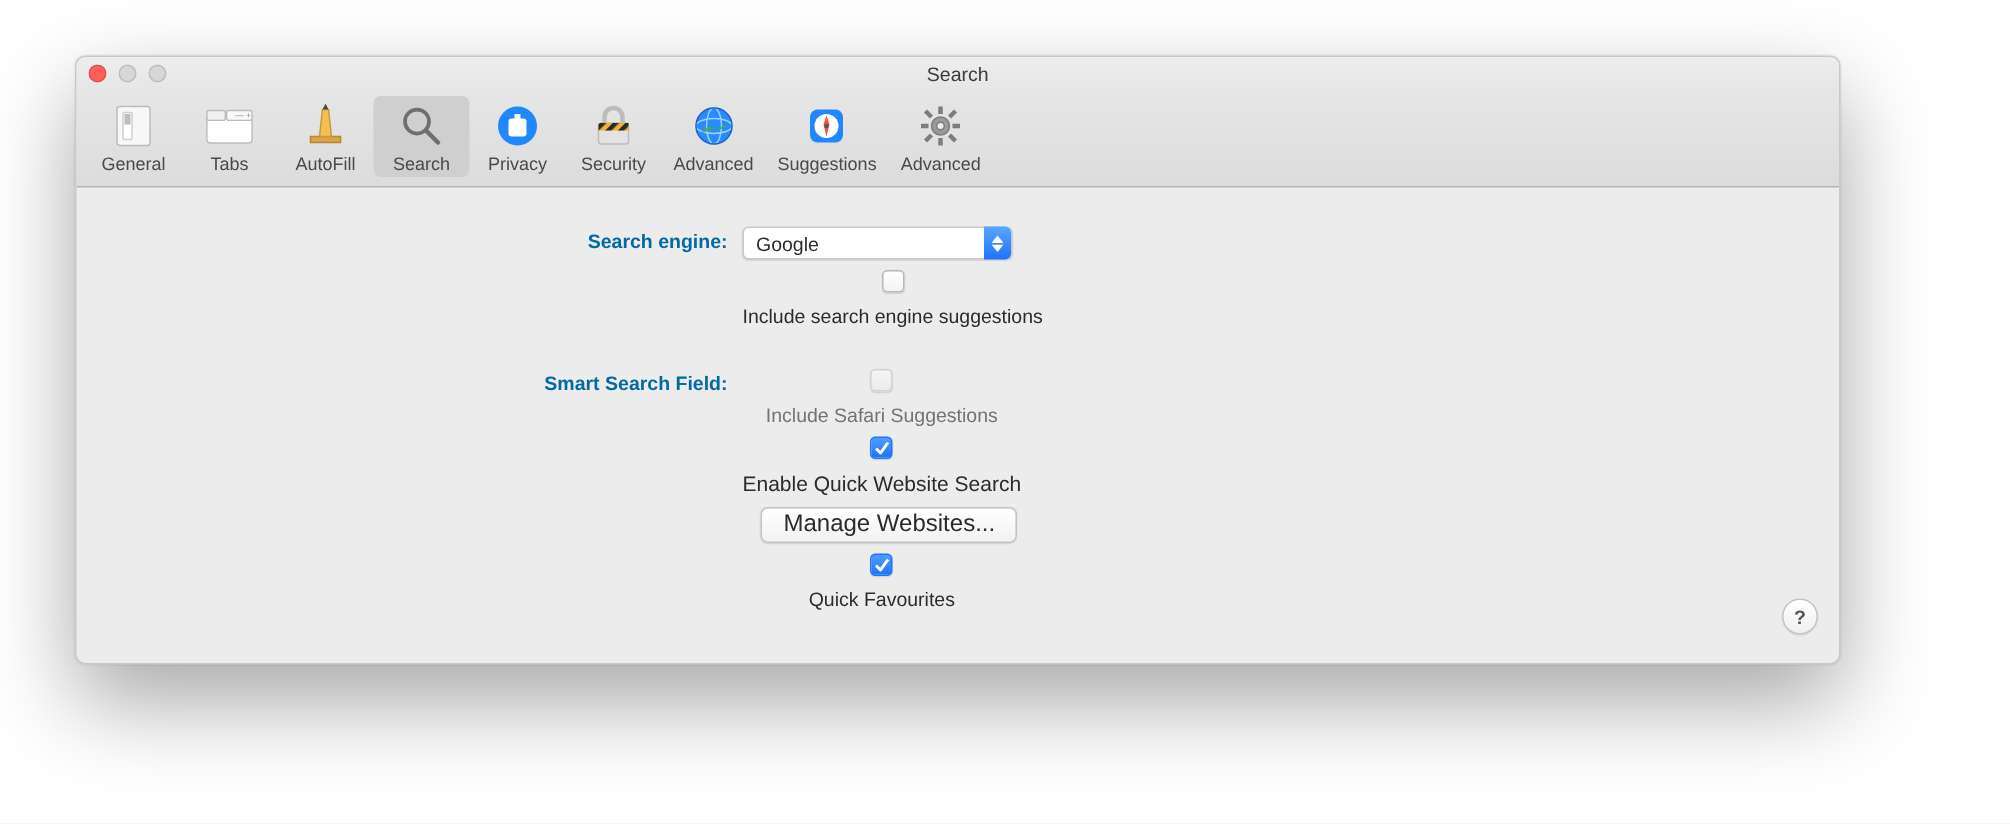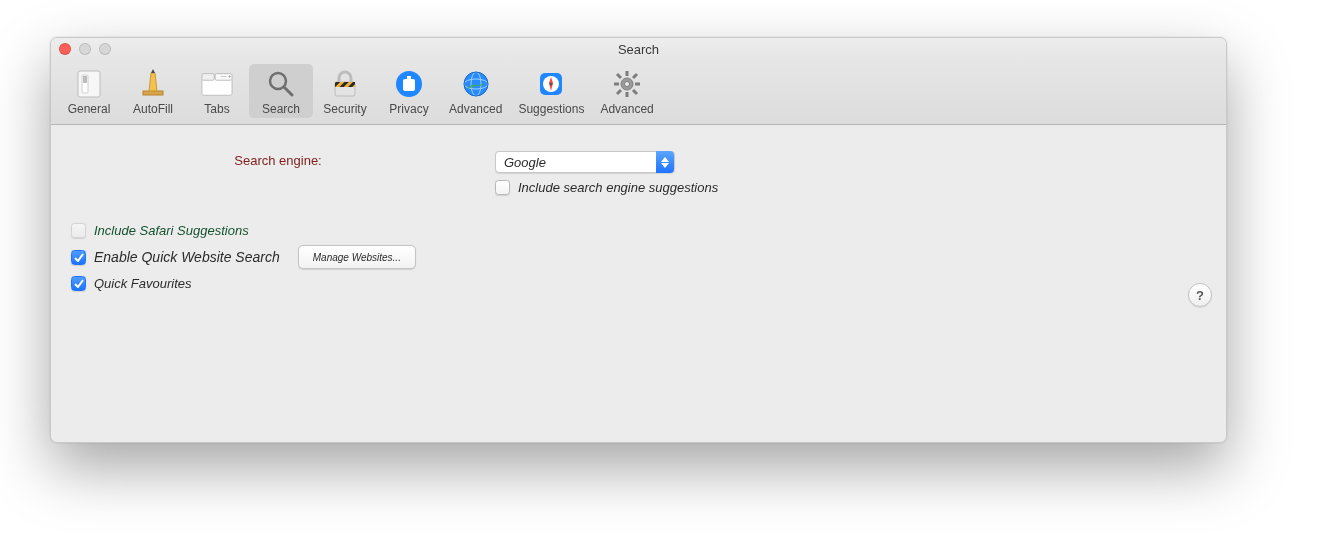--- a/index.html
+++ b/index.html
@@ -89,36 +89,37 @@
     padding: 26px 20px 20px 20px;
     position: relative;
   }
   .form-row {
     display: flex;
     align-items: flex-start;
     margin-bottom: 8px;
   }
   .form-label {
     width: 414px;
-    text-align: center;
+    text-align: right;
     padding-right: 10px;
     font-size: 13px;
-    color: #7f1d1d;
+    color: #0369a1;
     padding-top: 2px;
+    font-weight: bold;
   }
   .form-controls {
     display: flex;
     flex-direction: column;
     gap: 7px;
-    font-style: italic;
   }
   .inline {
     display: flex;
     align-items: center;
     gap: 8px;
+    flex-direction: column;
   }
   .inline label {
     font-size: 14px;
   }
 
   
   .popup {
     width: 180px;
     height: 22px;
     display: flex;
@@ -157,30 +158,30 @@
   }
   .cb.checked {
     background: linear-gradient(#4f9dff,#1e73ff);
     border-color: #1e73ff;
   }
   .cb.disabled {
     background: linear-gradient(#f4f4f4,#ececec);
     border-color: #d3d3d3;
   }
   .cb svg { display: block; }
-  .disabled-text { color: #14532d; }
+  .disabled-text { color: #737373; }
 
   
   .push {
     height: 22px;
     padding: 0 14px;
     background: linear-gradient(#ffffff,#f2f2f2);
     border: 1px solid #c4c4c4;
     border-radius: 5px;
-    font-size: 10px;
+    font-size: 16px;
     box-shadow: 0 .5px 1px rgba(0,0,0,.12);
     display: inline-flex; align-items: center;
     cursor: default;
     margin-left: 10px;
   }
 
   
   .help {
     position: absolute;
     right: 14px;
@@ -221,78 +222,78 @@
             <rect x="3" y="2" width="22" height="26" rx="2" fill="#f7f7f7" stroke="#bcbcbc"></rect>
             <rect x="7" y="6" width="6" height="18" rx="1" fill="#fff" stroke="#cfcfcf"></rect>
             <rect x="8" y="7" width="4" height="7" fill="#bdbdbd"></rect>
           </svg>
         </div>
         <div class="tb-label">General</div>
       </div>
 
       <div class="tb-item">
         <div class="tb-icon">
-          <svg width="30" height="30" viewBox="0 0 30 30">
-            <rect x="5" y="22" width="20" height="4" fill="#d9a44b" stroke="#b8862f"></rect>
-            <polygon points="11,22 19,22 17,4 13,4" fill="#f2c14e" stroke="#c79a38"></polygon>
-            <polygon points="13,4 17,4 15,0" fill="#4a4a4a"></polygon>
-          </svg>
-        </div>
-        <div class="tb-label">AutoFill</div>
-      </div>
-
-      <div class="tb-item">
-        <div class="tb-icon">
           <svg width="34" height="28" viewBox="0 0 34 28">
             <rect x="1" y="8" width="32" height="18" rx="2" fill="#fff" stroke="#bcbcbc"></rect>
             <rect x="1" y="3" width="13" height="7" rx="1.5" fill="#f0f0f0" stroke="#bcbcbc"></rect>
             <rect x="15" y="3" width="18" height="7" rx="1.5" fill="#f8f8f8" stroke="#bcbcbc"></rect>
             <text x="21" y="8" font-size="6" fill="#8a8a8a">— +</text>
           </svg>
         </div>
         <div class="tb-label">Tabs</div>
       </div>
 
+      <div class="tb-item">
+        <div class="tb-icon">
+          <svg width="30" height="30" viewBox="0 0 30 30">
+            <rect x="5" y="22" width="20" height="4" fill="#d9a44b" stroke="#b8862f"></rect>
+            <polygon points="11,22 19,22 17,4 13,4" fill="#f2c14e" stroke="#c79a38"></polygon>
+            <polygon points="13,4 17,4 15,0" fill="#4a4a4a"></polygon>
+          </svg>
+        </div>
+        <div class="tb-label">AutoFill</div>
+      </div>
+
 
       <div class="tb-item selected">
         <div class="tb-icon">
           <svg width="30" height="30" viewBox="0 0 30 30">
             <circle cx="12" cy="12" r="8" fill="none" stroke="#6f6f6f" stroke-width="2.5"></circle>
             <line x1="18" y1="18" x2="26" y2="26" stroke="#6f6f6f" stroke-width="3" stroke-linecap="round"></line>
           </svg>
         </div>
         <div class="tb-label">Search</div>
+      </div>
+
+      <div class="tb-item">
+        <div class="tb-icon">
+          <svg width="30" height="30" viewBox="0 0 30 30">
+            <circle cx="15" cy="15" r="13" fill="#1f87ff"></circle>
+            <rect x="9" y="10" width="12" height="12" rx="2" fill="#fff"></rect>
+            <rect x="13" y="7" width="4" height="4" fill="#fff"></rect>
+          </svg>
+        </div>
+        <div class="tb-label">Privacy</div>
       </div>
 
       <div class="tb-item">
         <div class="tb-icon">
           <svg width="26" height="30" viewBox="0 0 26 30">
             <rect x="3" y="13" width="20" height="14" rx="2" fill="#e3e3e3" stroke="#bcbcbc"></rect>
             <rect x="3" y="13" width="20" height="5" fill="#f2b23a"></rect>
             <rect x="3" y="13" width="20" height="5" fill="url(#haz)"></rect>
             <path d="M7 13 v-4 a6 6 0 0 1 12 0 v4" fill="none" stroke="#bcbcbc" stroke-width="3"></path>
             <defs>
               <pattern id="haz" width="6" height="5" patternUnits="userSpaceOnUse" patternTransform="rotate(45)">
                 <rect width="3" height="5" fill="#2a2a2a"></rect>
               </pattern>
             </defs>
           </svg>
         </div>
         <div class="tb-label">Security</div>
-      </div>
-
-      <div class="tb-item">
-        <div class="tb-icon">
-          <svg width="30" height="30" viewBox="0 0 30 30">
-            <circle cx="15" cy="15" r="13" fill="#1f87ff"></circle>
-            <rect x="9" y="10" width="12" height="12" rx="2" fill="#fff"></rect>
-            <rect x="13" y="7" width="4" height="4" fill="#fff"></rect>
-          </svg>
-        </div>
-        <div class="tb-label">Privacy</div>
       </div>
 
       <div class="tb-item">
         <div class="tb-icon">
           <svg width="30" height="30" viewBox="0 0 30 30">
             <circle cx="15" cy="15" r="12" fill="#2a8bff"></circle>
             <ellipse cx="15" cy="15" rx="12" ry="5" fill="none" stroke="#9cd0ff" stroke-width="1"></ellipse>
             <ellipse cx="15" cy="15" rx="5" ry="12" fill="none" stroke="#9cd0ff" stroke-width="1"></ellipse>
             <circle cx="15" cy="15" r="12" fill="none" stroke="#1466cc"></circle>
             <path d="M6 20 q5 -6 9 -4 q5 3 9 -2" fill="#3fae4b" opacity=".85"></path>
@@ -356,20 +357,21 @@
           <label class="inline">
             <span class="cb"></span>
             <span>Include search engine suggestions</span>
           </label>
         </div>
       </div>
 
       <div class="spacer"></div>
 
       <div class="form-row">
+        <div class="form-label">Smart Search Field:</div>
         <div class="form-controls">
 
           <label class="inline">
             <span class="cb disabled"></span>
             <span class="disabled-text">Include Safari Suggestions</span>
           </label>
 
           <div class="inline">
             <label class="inline">
               <span class="cb checked">

